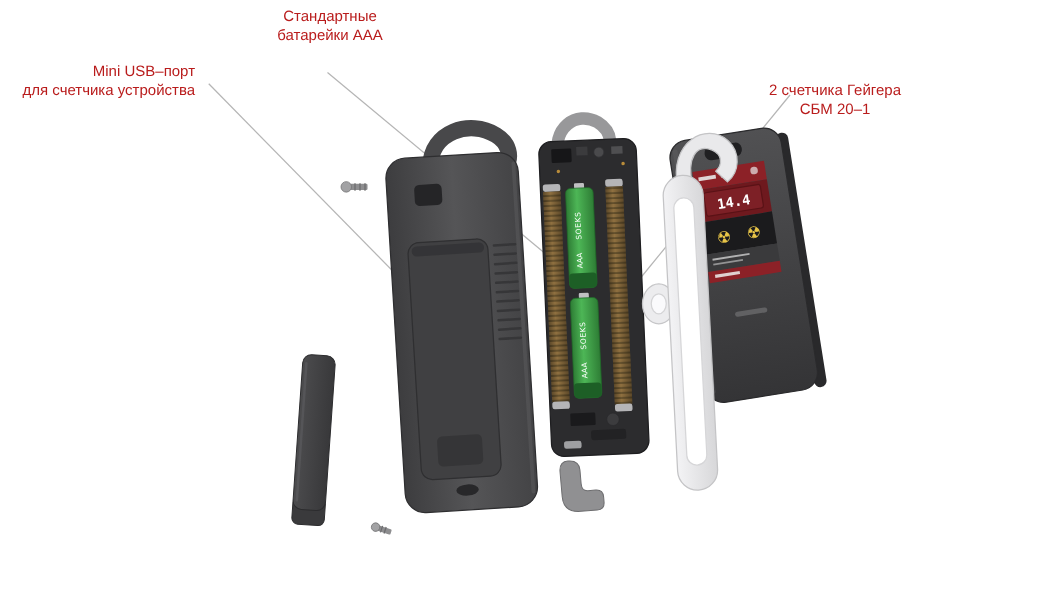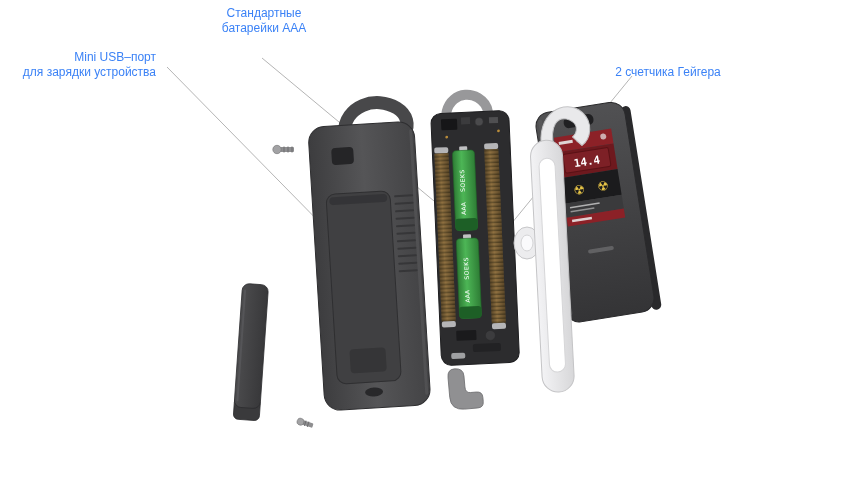--- a/index.html
+++ b/index.html
@@ -1,21 +1,21 @@
 <!DOCTYPE html>
 <html><head>
 <meta charset="utf-8">
 <style>
   html,body{margin:0;padding:0;background:#fff;}
   .stage{
     position:relative;width:850px;height:478px;background:#ffffff;overflow:hidden;
     font-family:"Liberation Sans", sans-serif;
   }
   .callout{
-    position:absolute;font-size:12px;line-height:15px;color:#3b82f6;
+    position:absolute;font-size:12px;line-height:15px;color:#b91c1c;
   }
   .callout div{white-space:nowrap;}
   .callout-usb{left:18px;top:50px;width:138px;text-align:right;}
   .callout-battery{left:196px;top:6px;width:136px;text-align:center;}
   .callout-geiger{left:608px;top:44px;width:120px;text-align:center;margin-top:21px;}
   svg{position:absolute;left:0;top:0;}
   text{font-family:"DejaVu Sans", sans-serif;}
   .digits{font-family:"DejaVu Sans Mono", monospace;font-weight:bold;}
 </style>
 </head>
@@ -192,25 +192,26 @@
       <rect x="544" y="158" width="16" height="214" rx="8" fill="#ffffff" stroke="#d6d6d8"></rect>
     </g>
 
     <g transform="rotate(-5 465 388)">
       <path d="M 456 368 q -7 0 -7 8 v 20 q 0 13 14 13 h 13 q 6 0 6 -6 v -4 q 0 -6 -6 -6 h -6 q -5 0 -5 -6 v -11 q 0 -8 -9 -8 z" fill="#909092" stroke="#6d6d6f" stroke-width="0.8"></path>
     </g>
   </svg>
 
   <div class="callout callout-usb">
     <div>Mini USB–порт</div>
-    <div>для зарядки устройства</div>
+    <div>для счетчика устройства</div>
   </div>
 
   <div class="callout callout-battery">
     <div>Стандартные</div>
     <div>батарейки AAA</div>
   </div>
 
   <div class="callout callout-geiger">
     <div>2 счетчика Гейгера</div>
+    <div>СБМ 20–1</div>
   </div>
 
 </div>
 
 </body></html>

